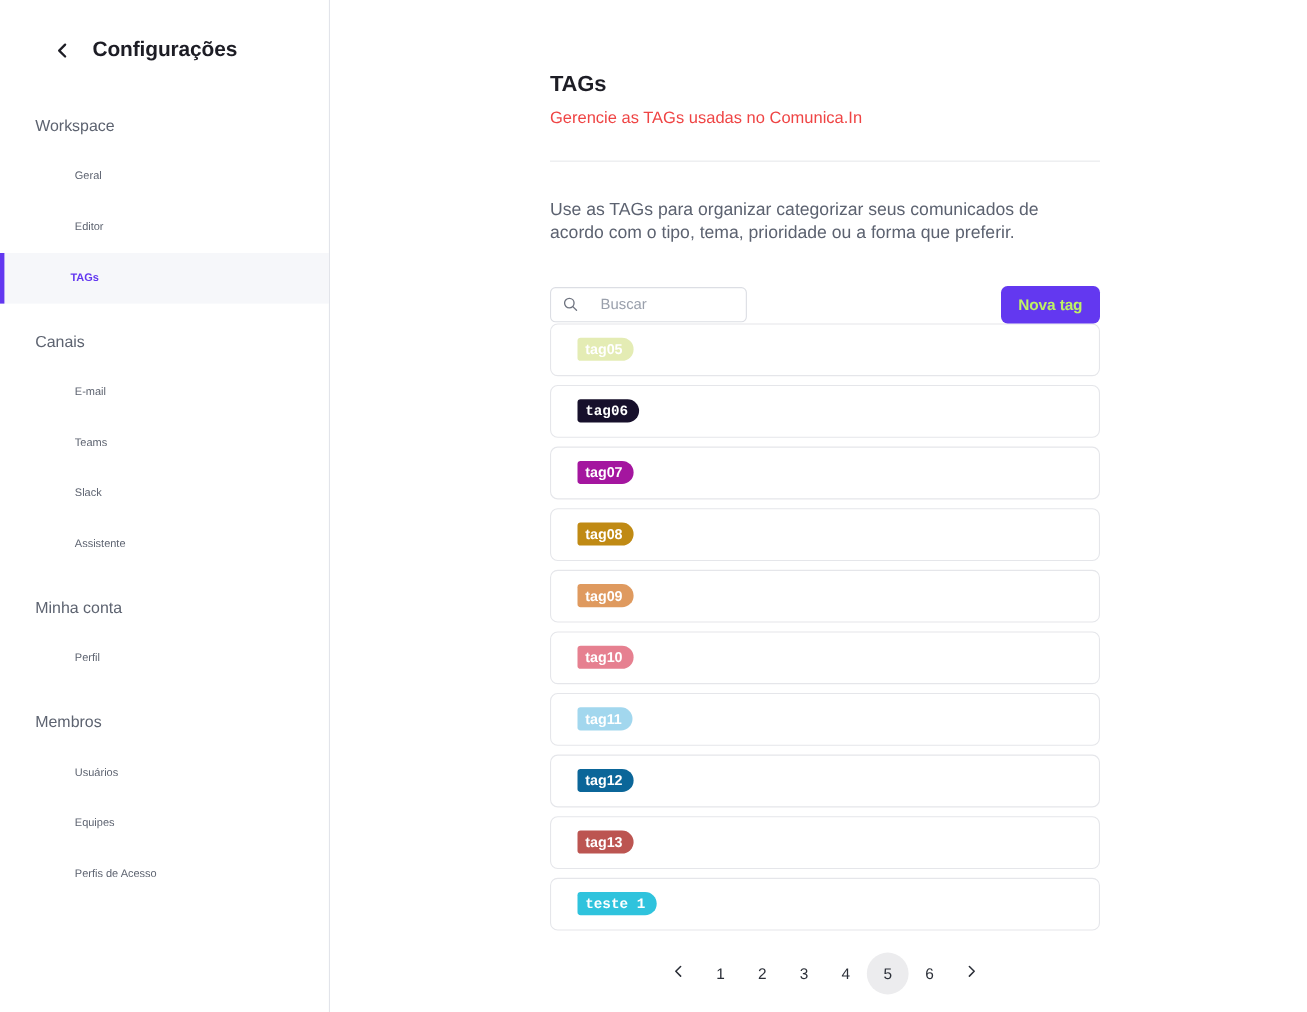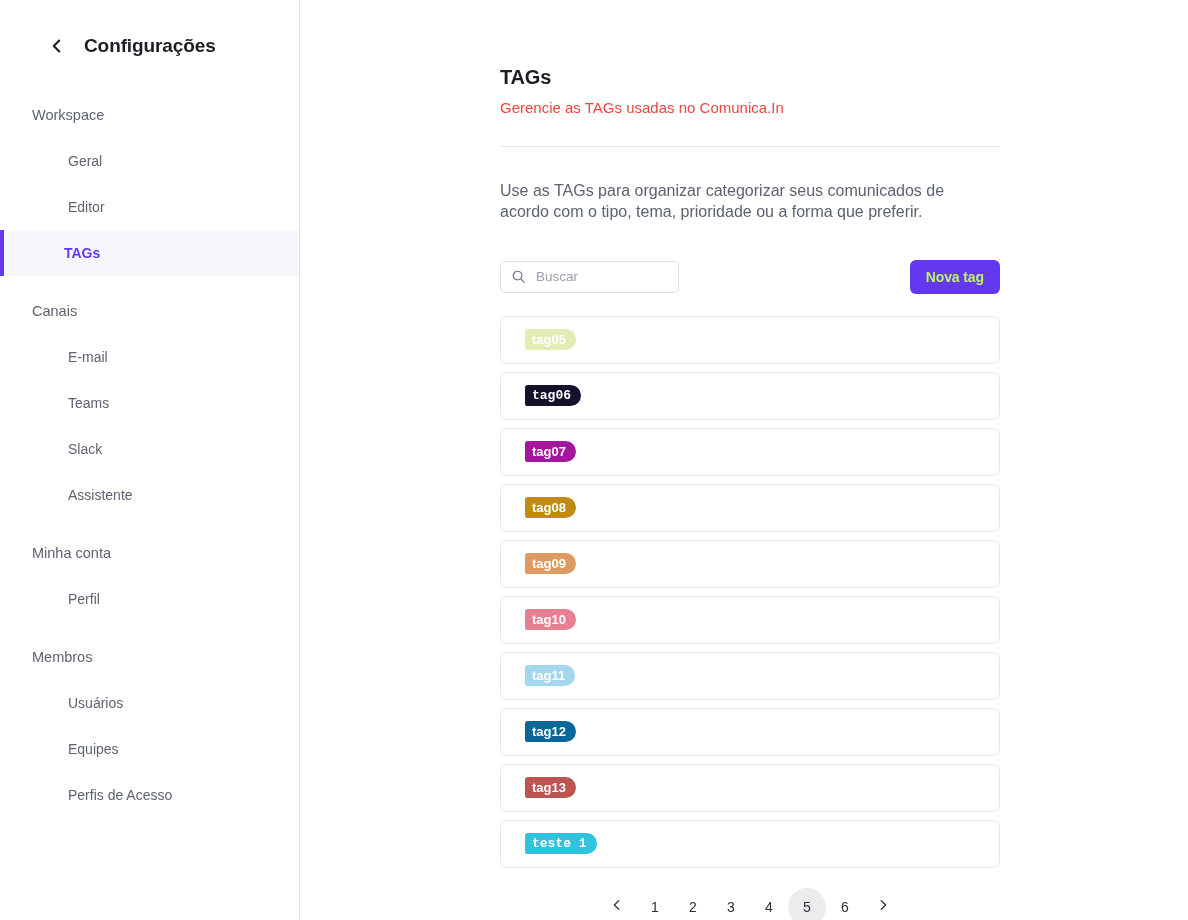--- a/index.html
+++ b/index.html
@@ -64,21 +64,21 @@
     padding: 0 0 0 32px;
     height: 46px;
     line-height: 46px;
   }
 
   .nav-item {
     display: block;
     height: 46px;
     line-height: 46px;
     padding-left: 64px;
-    font-size: 14px;
+    font-size: 10px;
     color: #5d6370;
     cursor: pointer;
     border-left: 4px solid transparent;
     text-decoration: none;
   }
 
   .nav-item.active {
     background: #f6f7fa;
     border-left: 4px solid #6338f0;
     color: #6338f0;
@@ -152,42 +152,42 @@
     flex: 0 0 16px;
     color: #6f7480;
     display: flex; align-items: center; justify-content: center;
   }
   .search-input {
     border: none;
     outline: none;
     font-family: "Liberation Sans", sans-serif;
     font-size: 13.5px;
     color: #2b2f38;
-    margin-left: 10px;
+    margin-left: 20px;
     width: 130px;
     background: transparent;
   }
   .search-input::placeholder { color: #9aa0ac; }
 
   .new-tag-btn {
     height: 34px;
     padding: 0 16px;
     border: none;
     border-radius: 6px;
     background: #6338f0;
     color: #bef264;
     font-family: "Liberation Sans", sans-serif;
     font-size: 14px;
     font-weight: 700;
     cursor: pointer;
     letter-spacing: -0.1px;
   }
 
   
-  .tag-list { margin-top: 22px; }
+  .tag-list { }
 
   .tag-row {
     height: 48px;
     border: 1px solid #e5e6ea;
     border-radius: 7px;
     margin-bottom: 8px;
     display: flex;
     align-items: center;
     padding-left: 24px;
     background: #ffffff;

